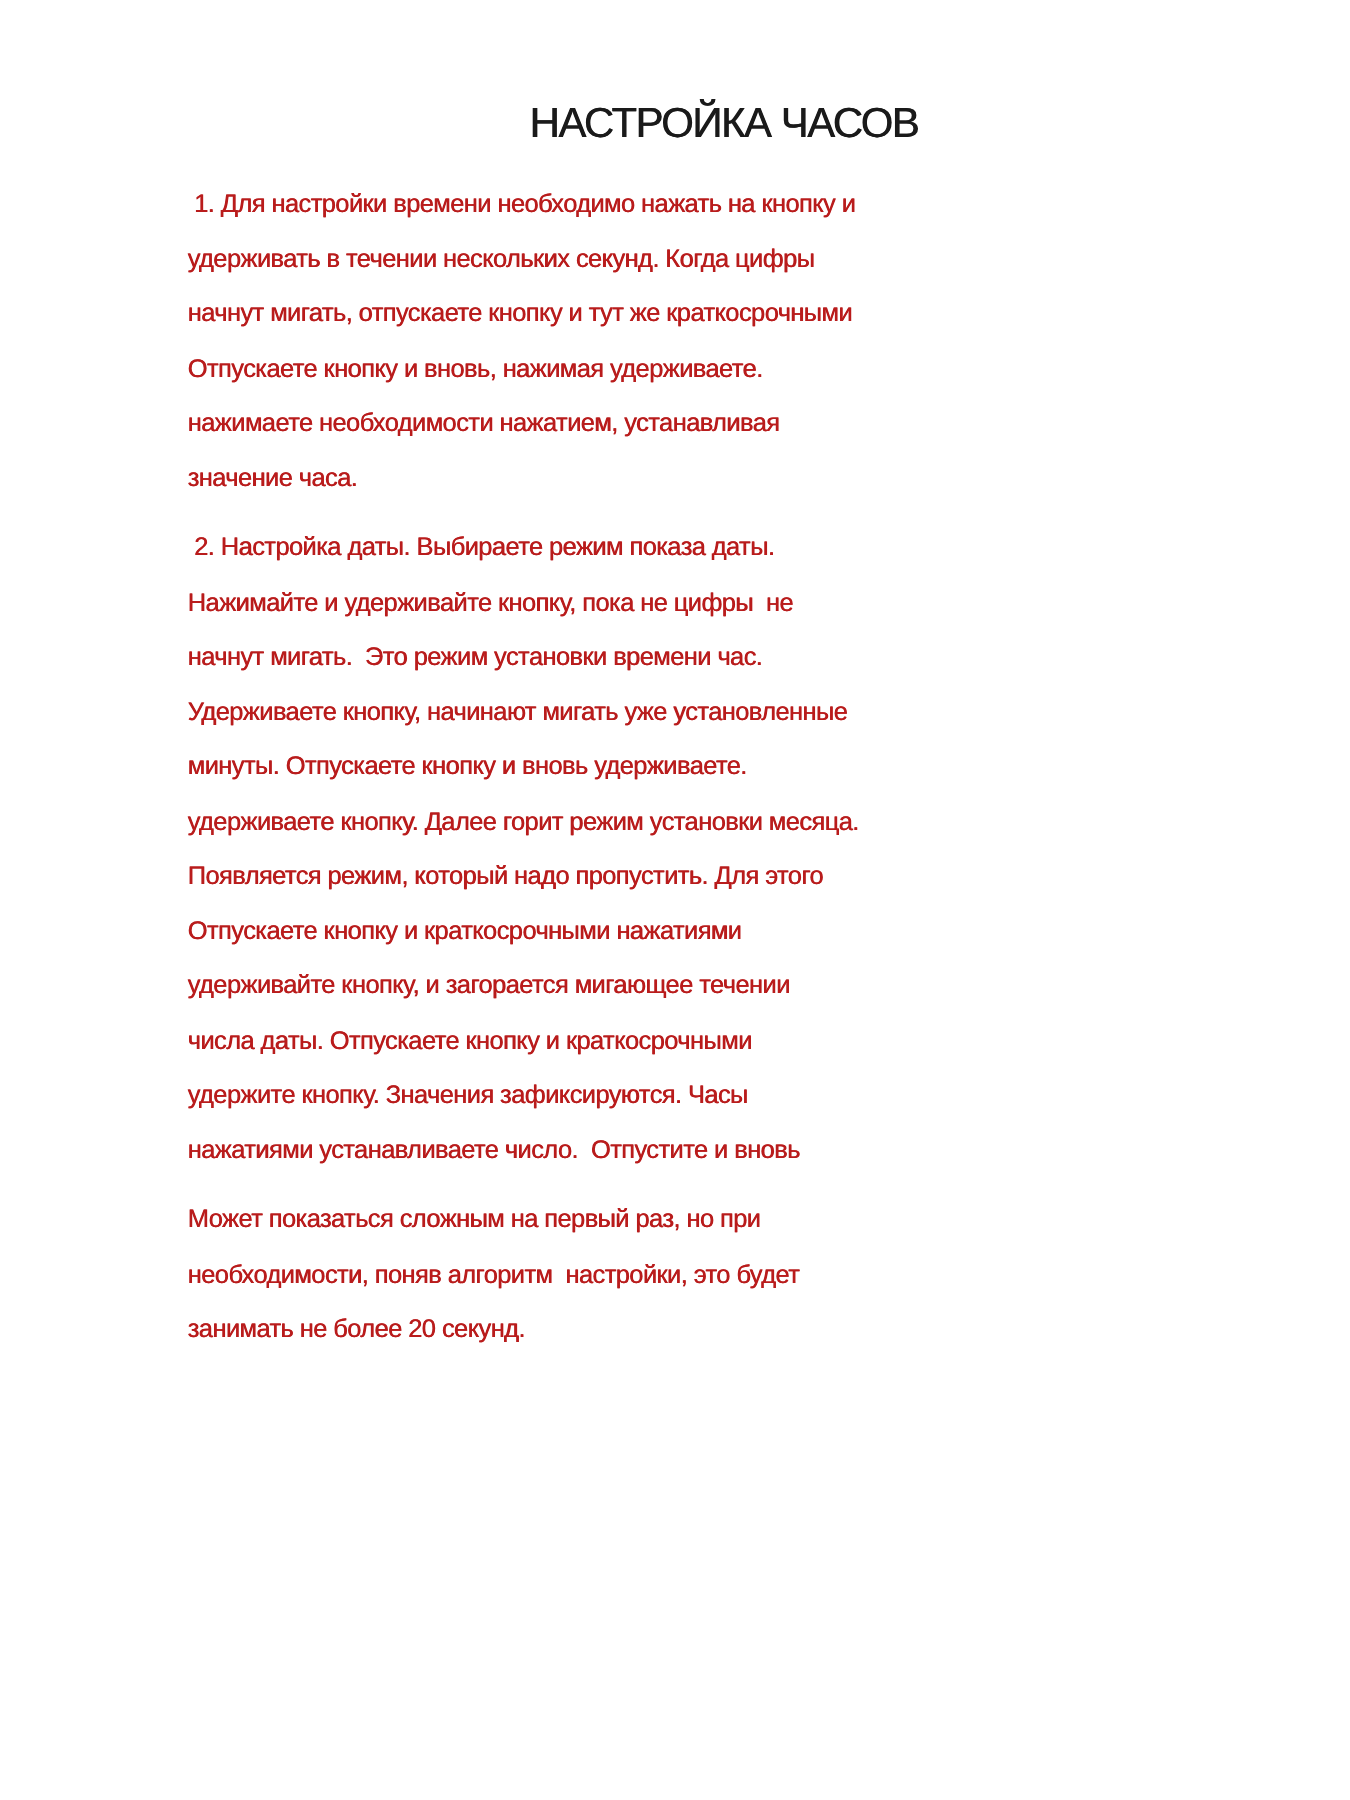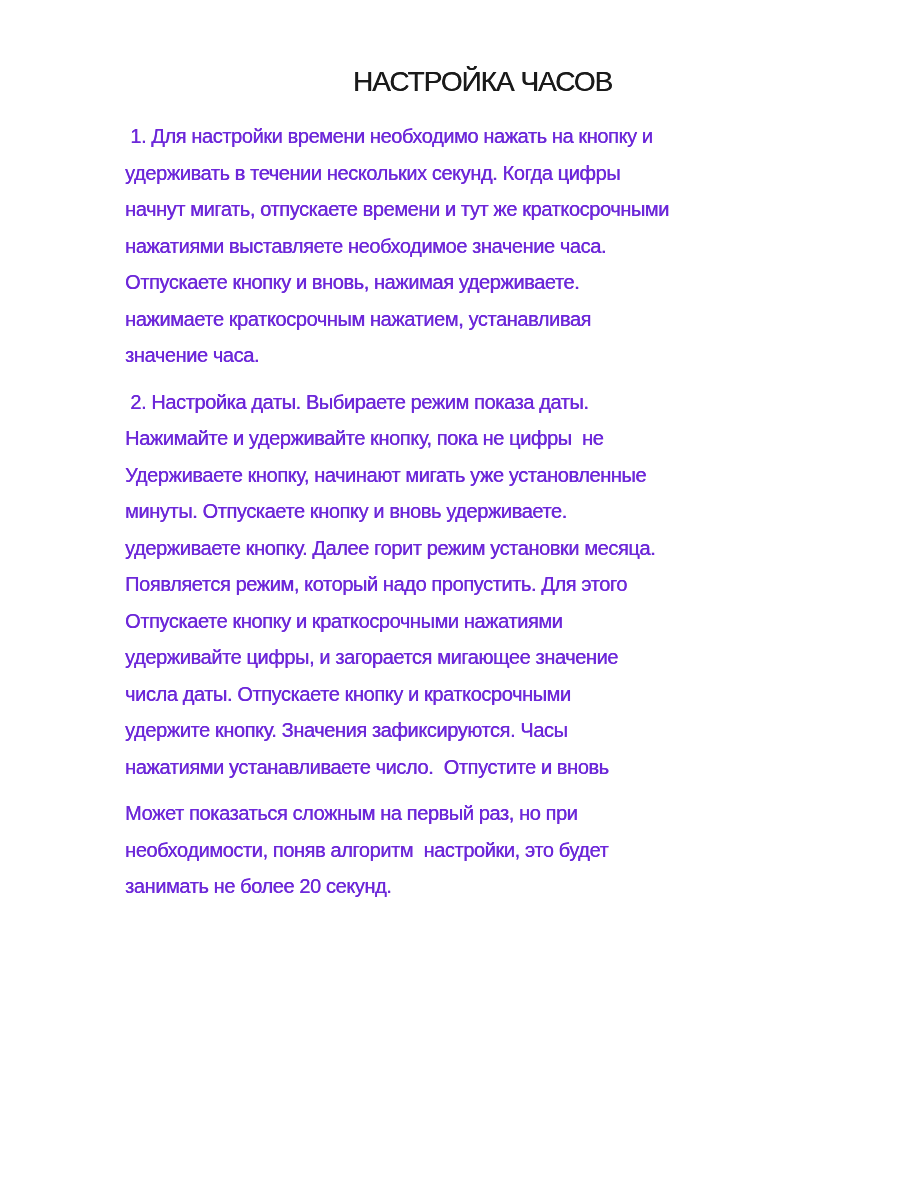--- a/index.html
+++ b/index.html
@@ -34,55 +34,55 @@
     margin-bottom: 18px;
     color: #1a1a1a;
     text-shadow: 0.4px 0 0 currentColor;
   }
 
   .paragraph {
     margin-bottom: 10px;
   }
 
   .text-line {
-    font-size: 20px;
+    font-size: 17px;
     line-height: 36.5px;
     letter-spacing: -0.4px;
     white-space: pre-wrap;
-    color: #6d28d9;
+    color: #b91c1c;
     text-shadow: 0.35px 0 0 currentColor;
   }
 </style>
 </head>
 <body>
 
 <div class="page">
   <div class="content">
 
     <h1 class="doc-title">НАСТРОЙКА ЧАСОВ</h1>
 
     <div class="paragraph">
       <div class="text-line"> 1. Для настройки времени необходимо нажать на кнопку и</div>
       <div class="text-line">удерживать в течении нескольких секунд. Когда цифры</div>
-      <div class="text-line">начнут мигать, отпускаете времени и тут же краткосрочными</div>
-      <div class="text-line">нажатиями выставляете необходимое значение часа.</div>
+      <div class="text-line">начнут мигать, отпускаете кнопку и тут же краткосрочными</div>
       <div class="text-line">Отпускаете кнопку и вновь, нажимая удерживаете.</div>
-      <div class="text-line">нажимаете краткосрочным нажатием, устанавливая</div>
+      <div class="text-line">нажимаете необходимости нажатием, устанавливая</div>
       <div class="text-line">значение часа.</div>
     </div>
 
     <div class="paragraph">
       <div class="text-line"> 2. Настройка даты. Выбираете режим показа даты.</div>
       <div class="text-line">Нажимайте и удерживайте кнопку, пока не цифры  не</div>
+      <div class="text-line">начнут мигать.  Это режим установки времени час.</div>
       <div class="text-line">Удерживаете кнопку, начинают мигать уже установленные</div>
       <div class="text-line">минуты. Отпускаете кнопку и вновь удерживаете.</div>
       <div class="text-line">удерживаете кнопку. Далее горит режим установки месяца.</div>
       <div class="text-line">Появляется режим, который надо пропустить. Для этого</div>
       <div class="text-line">Отпускаете кнопку и краткосрочными нажатиями</div>
-      <div class="text-line">удерживайте цифры, и загорается мигающее значение</div>
+      <div class="text-line">удерживайте кнопку, и загорается мигающее течении</div>
       <div class="text-line">числа даты. Отпускаете кнопку и краткосрочными</div>
       <div class="text-line">удержите кнопку. Значения зафиксируются. Часы</div>
       <div class="text-line">нажатиями устанавливаете число.  Отпустите и вновь</div>
     </div>
 
     <div class="paragraph">
       <div class="text-line">Может показаться сложным на первый раз, но при</div>
       <div class="text-line">необходимости, поняв алгоритм  настройки, это будет</div>
       <div class="text-line">занимать не более 20 секунд.</div>
     </div>

